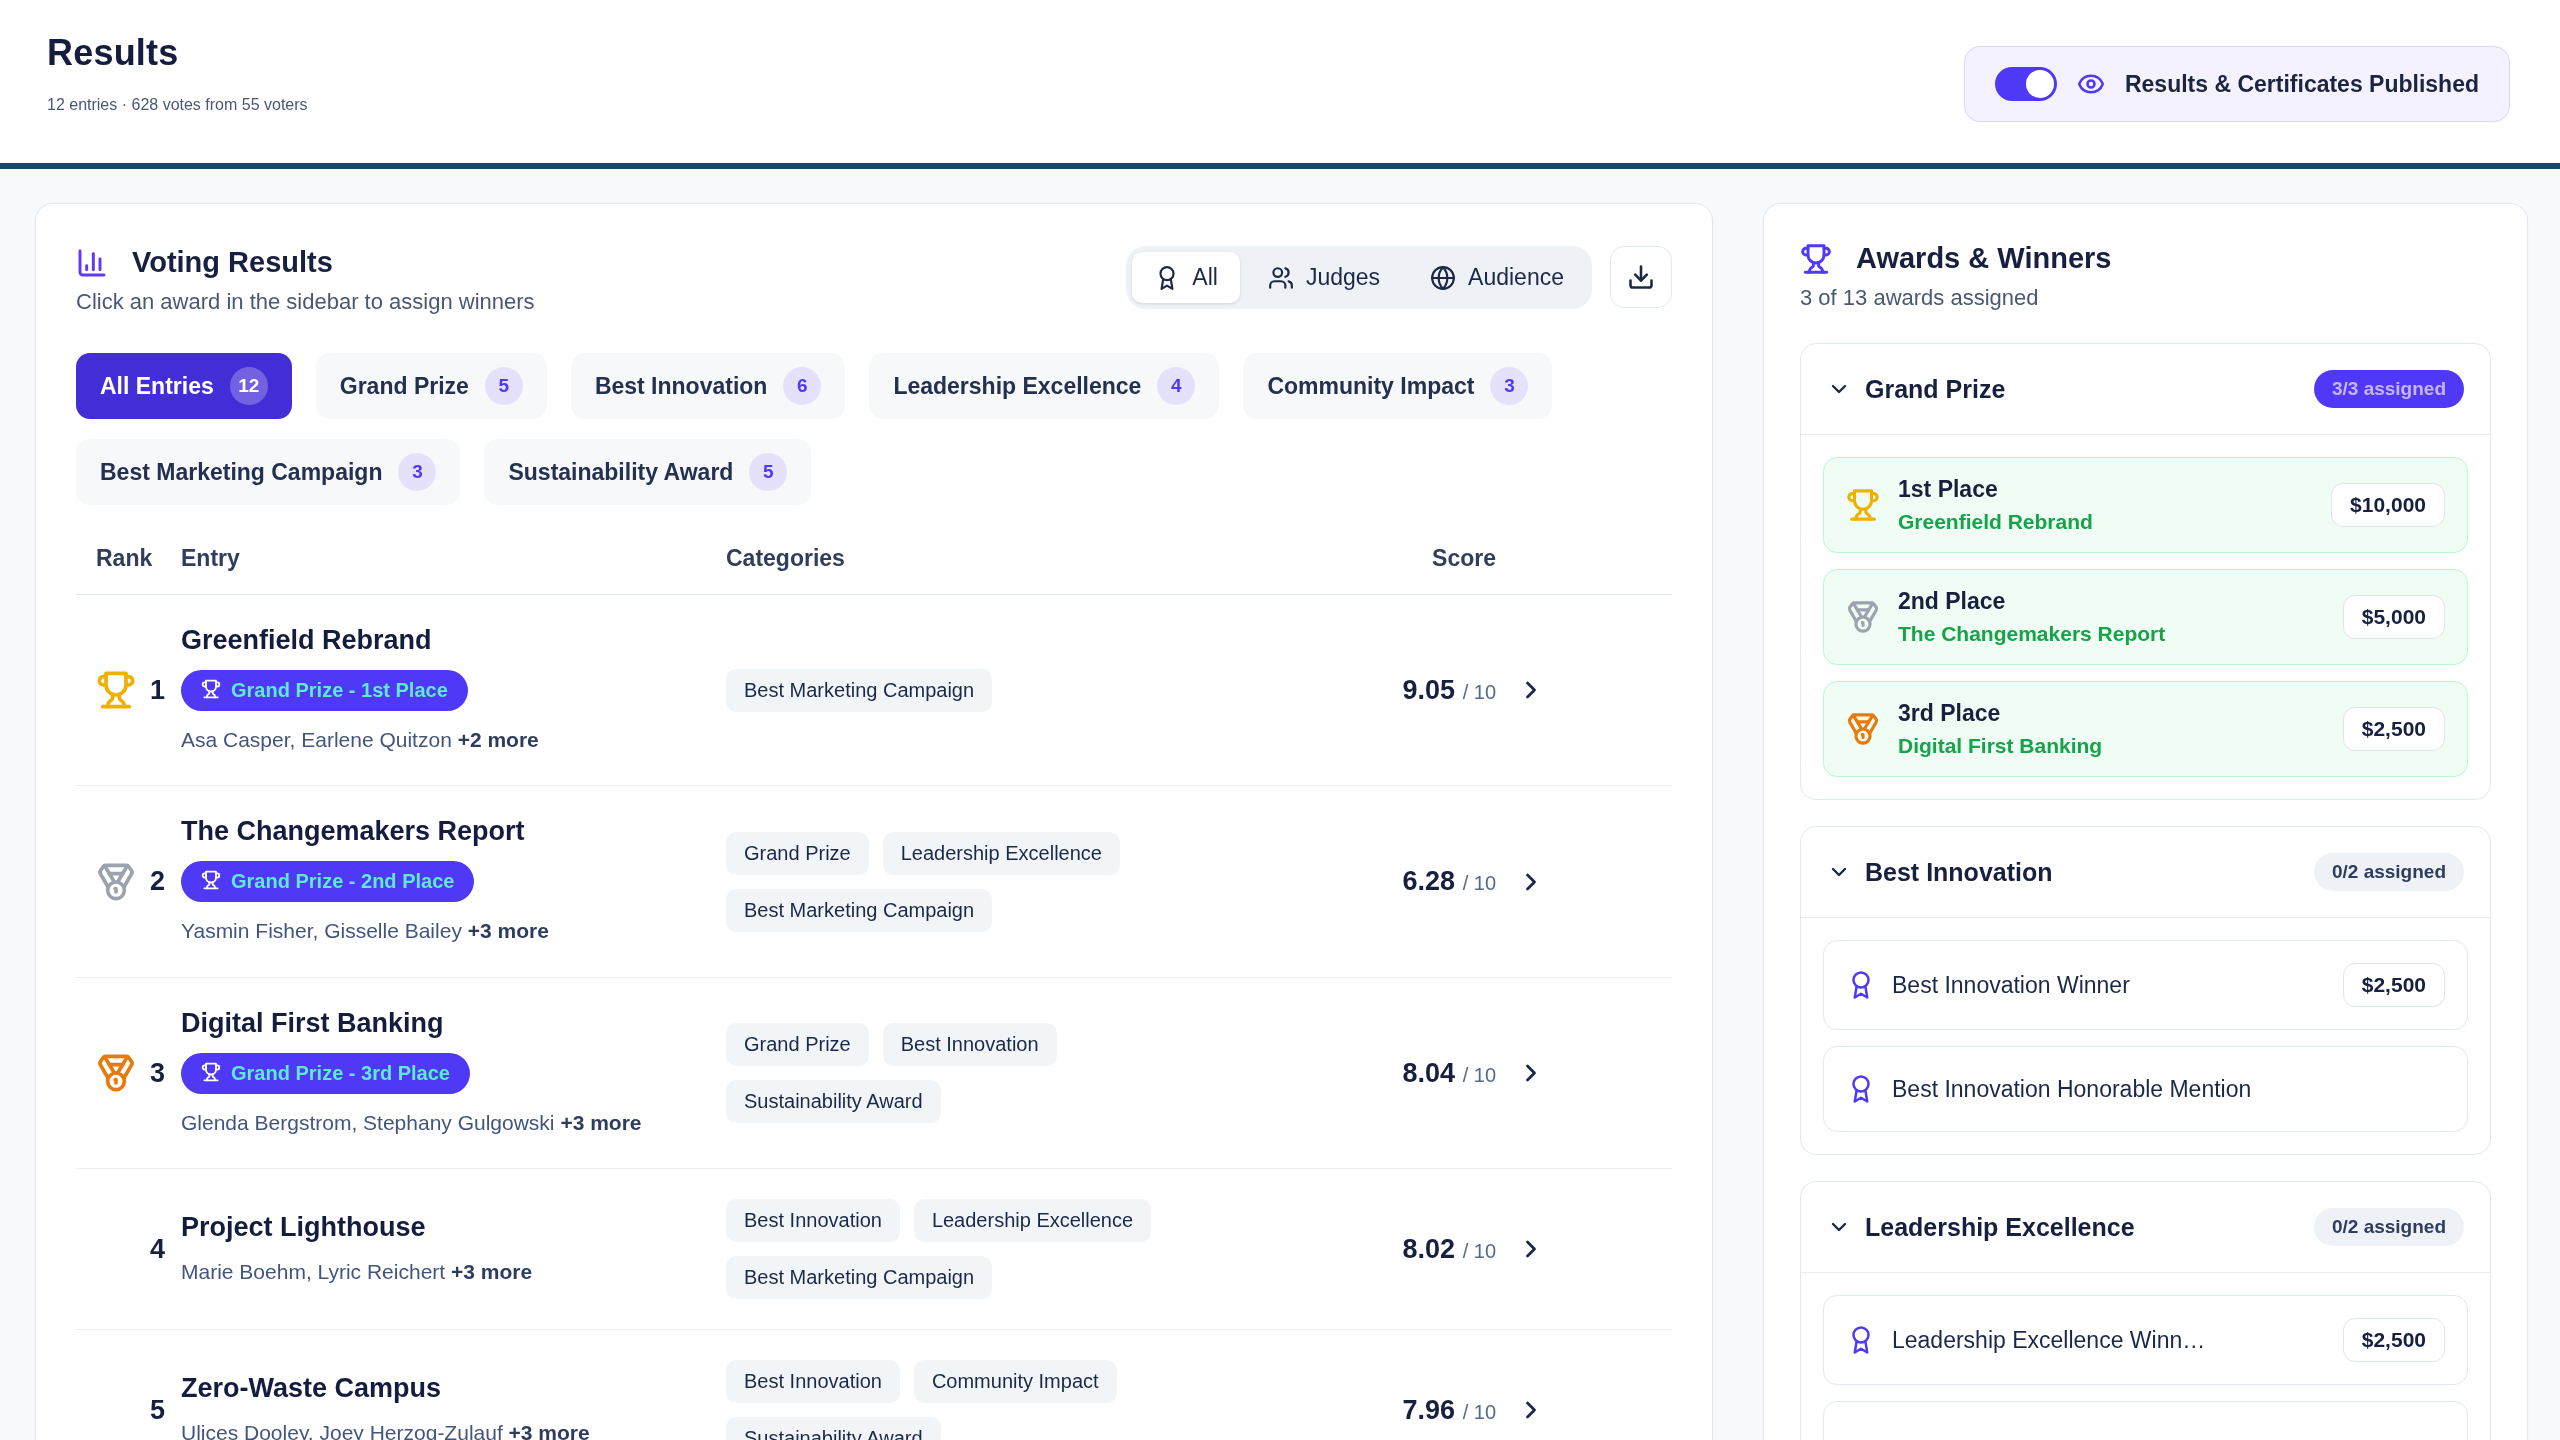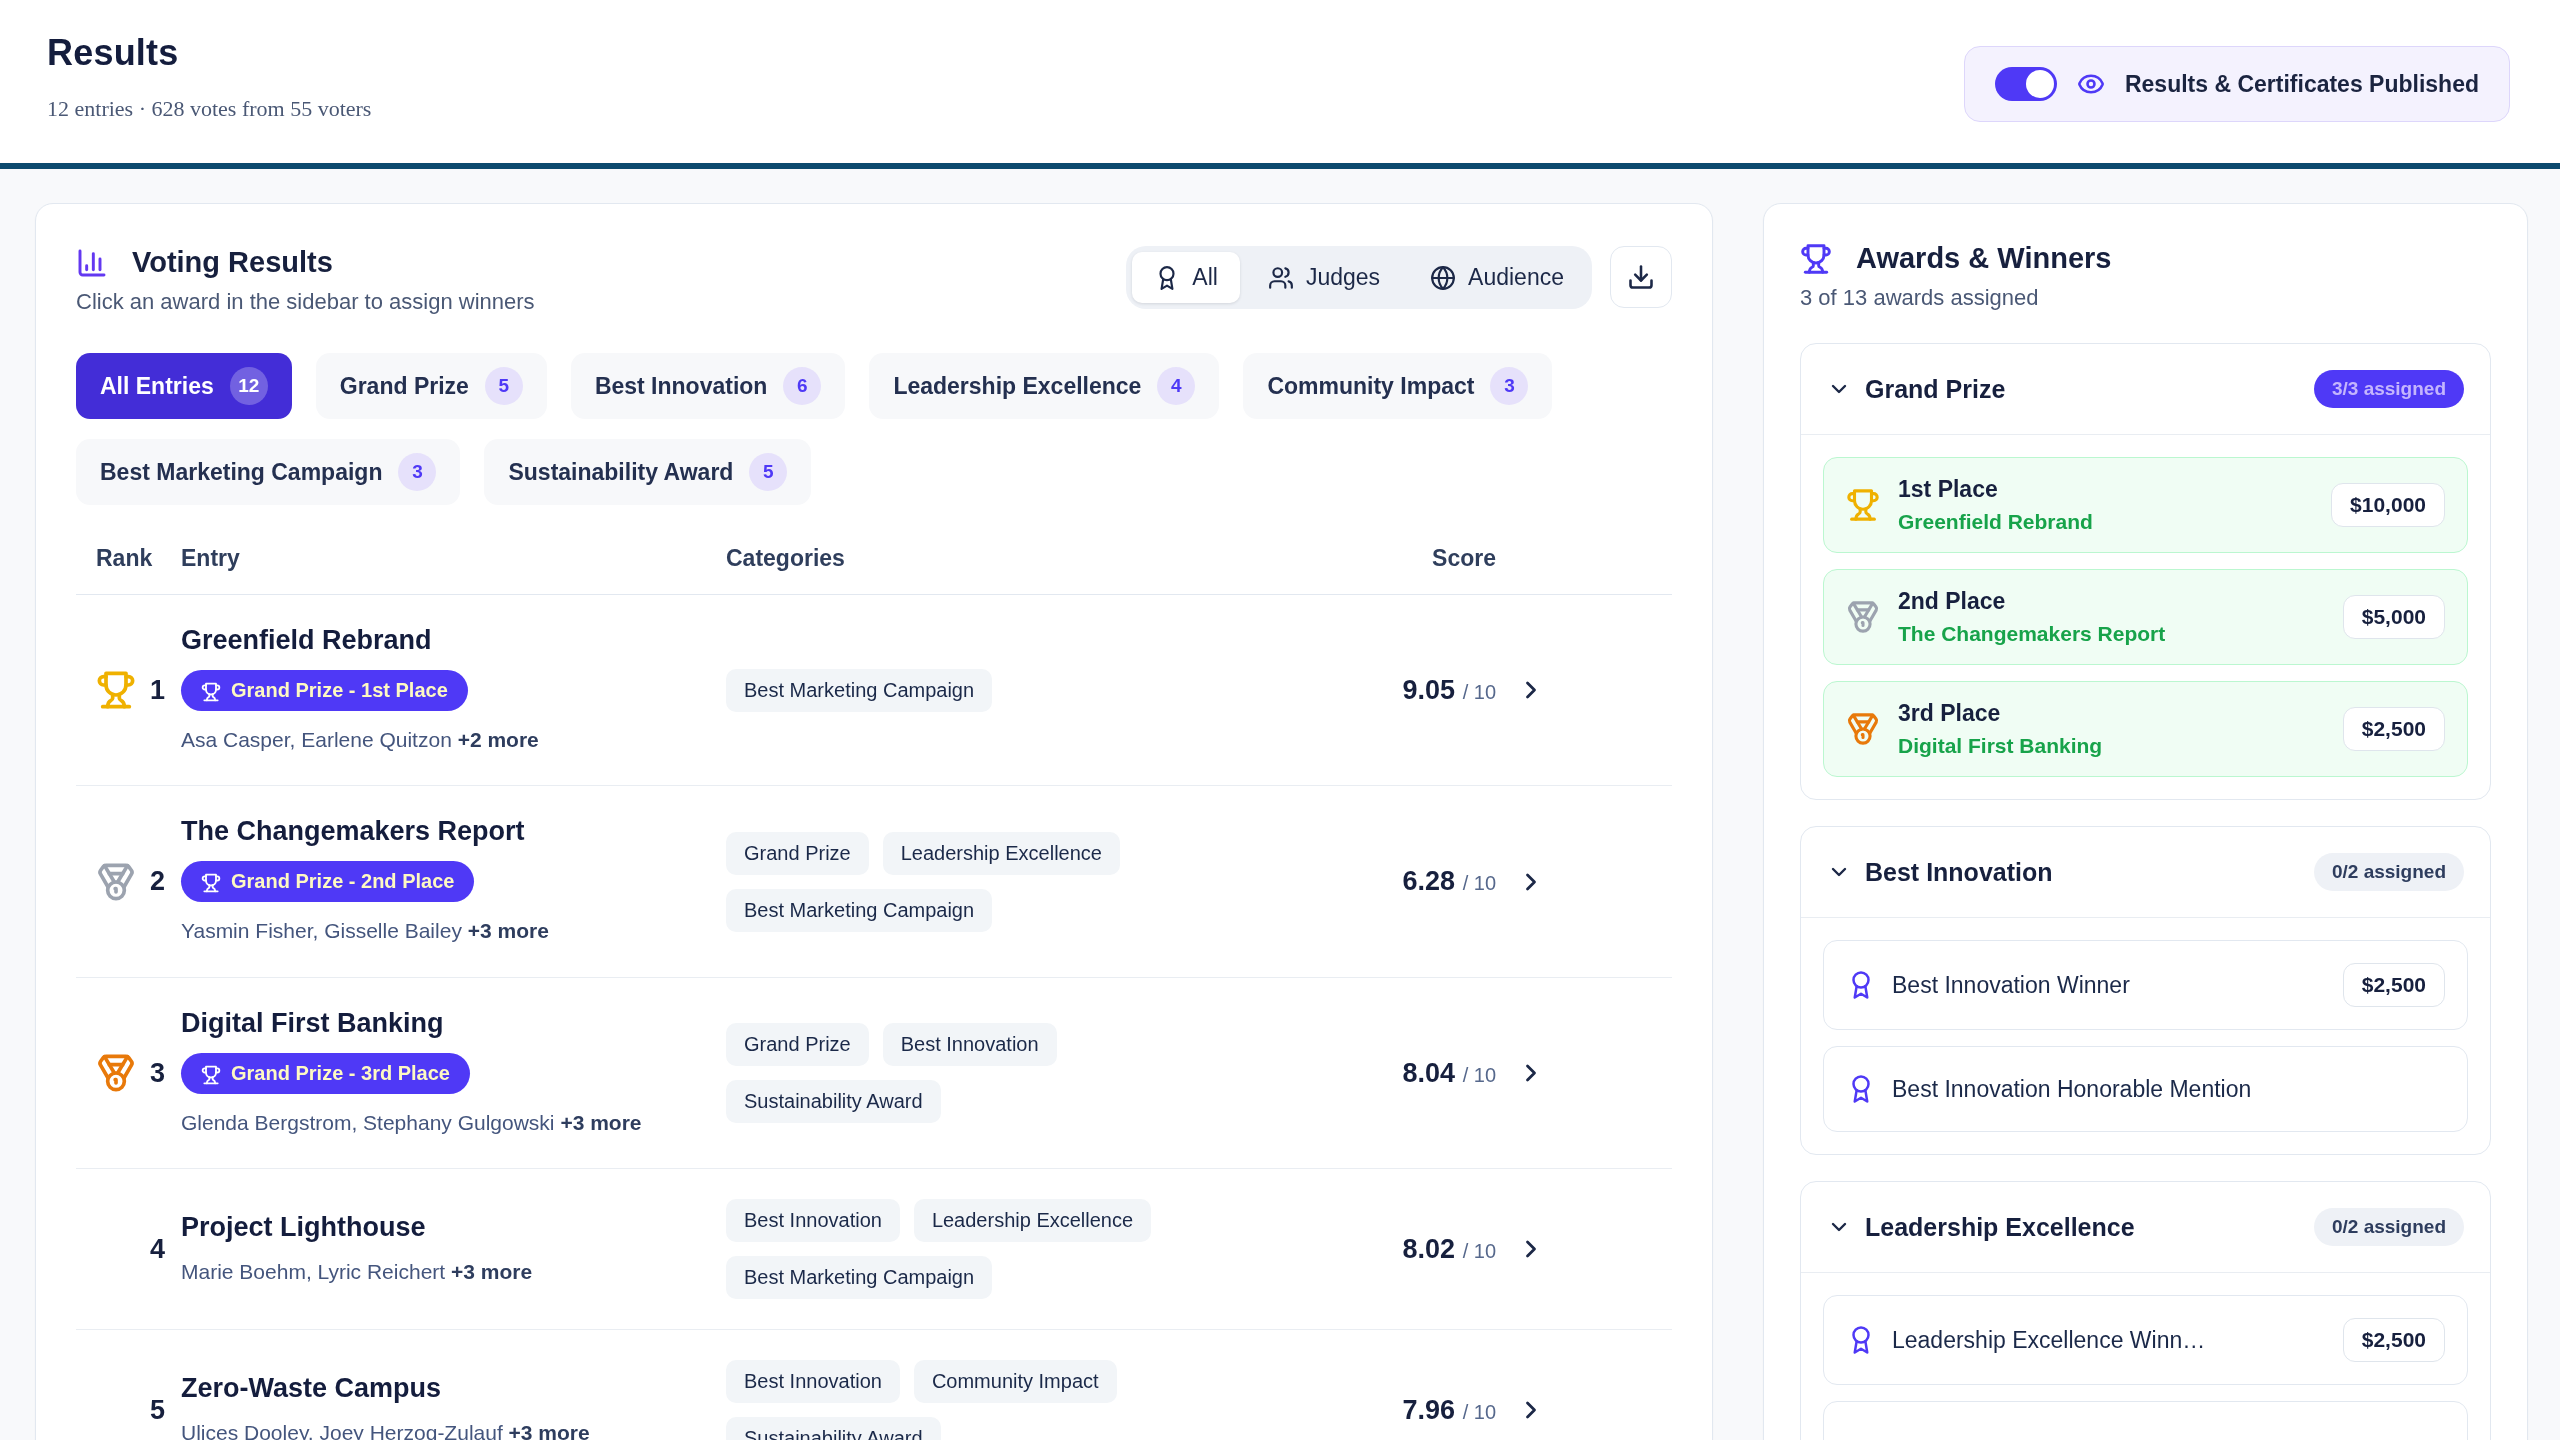--- a/index.html
+++ b/index.html
@@ -2,21 +2,21 @@
 <html><head>
 <meta charset="utf-8">
 <style>
   * { margin:0; padding:0; box-sizing:border-box; }
   html,body { width:2560px; height:1440px; overflow:hidden; }
   body { font-family:"Liberation Sans", sans-serif; background:#f8f9fb; color:#1b2440; }
 
   
   .top-header { position:relative; width:2560px; height:169px; background:#ffffff; border-bottom:6px solid #0c4a6e; }
   .page-title { position:absolute; left:47px; top:32px; font-size:36px; font-weight:700; letter-spacing:.2px; color:#141d3d; }
-  .page-subtitle { position:absolute; left:47px; top:96px; font-size:22px; color:#4a5875;font-family:Liberation Serif, serif; }
+  .page-subtitle { position:absolute; left:47px; top:96px; font-size:16px; color:#4a5875; }
   .published-chip { position:absolute; right:50px; top:46px; height:76px; display:flex; align-items:center; gap:20px;
       padding:0 30px; background:#f4f2fe; border:1px solid #ddd6fb; border-radius:16px; }
   .toggle { width:62px; height:34px; border-radius:17px; background:var(--accent); position:relative; cursor:pointer; }
   .toggle .knob { position:absolute; right:3px; top:3px; width:28px; height:28px; border-radius:50%; background:#fff; }
   .published-chip .label { font-size:23px; font-weight:600; color:#1b2440; }
 
   
   .panel { position:absolute; background:#fff; border:1px solid #e2e8f0; border-radius:18px; box-shadow:0 1px 2px rgba(16,24,40,.04); }
   #results-panel { left:35px; top:203px; width:1678px; height:1560px; padding:42px 40px; }
   #awards-panel { left:1763px; top:203px; width:765px; height:1560px; padding:38px 36px; }
@@ -44,21 +44,21 @@
   .table { margin-top:40px; }
   .t-head, .t-row { display:grid; grid-template-columns:105px 545px 540px 230px 70px; align-items:center; }
   .t-head { padding:0 0 22px 0; border-bottom:1px solid #e2e8f0; font-size:23px; font-weight:600; color:#2f3e5c; }
   .t-head .c-rank { padding-left:20px; }
   .c-score, .t-head .c-score { text-align:right; }
   .t-row { border-bottom:1px solid #e9edf2; padding:30px 0; cursor:pointer; }
   .c-rank { display:flex; align-items:center; gap:14px; padding-left:20px; }
   .rank-ic { width:40px; height:40px; display:flex; align-items:center; justify-content:center; }
   .rank-num { font-size:27px; font-weight:700; color:#17203e; }
   .entry-title { font-size:27px; font-weight:700; color:#141d3d; }
-  .award-pill { display:inline-flex; align-items:flex-end; gap:10px; margin-top:14px; background:var(--accent); color:#fef9c3; border-radius:999px; padding:9px 20px; font-size:20px; font-weight:600; }
+  .award-pill { display:inline-flex; align-items:flex-start; gap:10px; margin-top:14px; background:var(--accent); color:#5eead4; border-radius:999px; padding:9px 20px; font-size:20px; font-weight:600; }
   .authors { margin-top:14px; font-size:21px; color:#44557d; max-width:520px; line-height:1.45; }
   .authors b { color:#2e3d5e; font-weight:700; }
   .cats { display:flex; flex-wrap:wrap; gap:14px 14px; padding-right:30px; }
   .chip { background:#f2f5f8; border-radius:10px; padding:10px 18px; font-size:20px; color:#1b2949; white-space:nowrap; }
   .score { font-size:27px; font-weight:700; color:#17203e; white-space:nowrap; }
   .score .den { font-size:20px; font-weight:400; color:#56688c; }
   .c-chev { display:flex; justify-content:center; }
 
   
   .sections { margin-top:32px; display:flex; flex-direction:column; gap:26px; }

